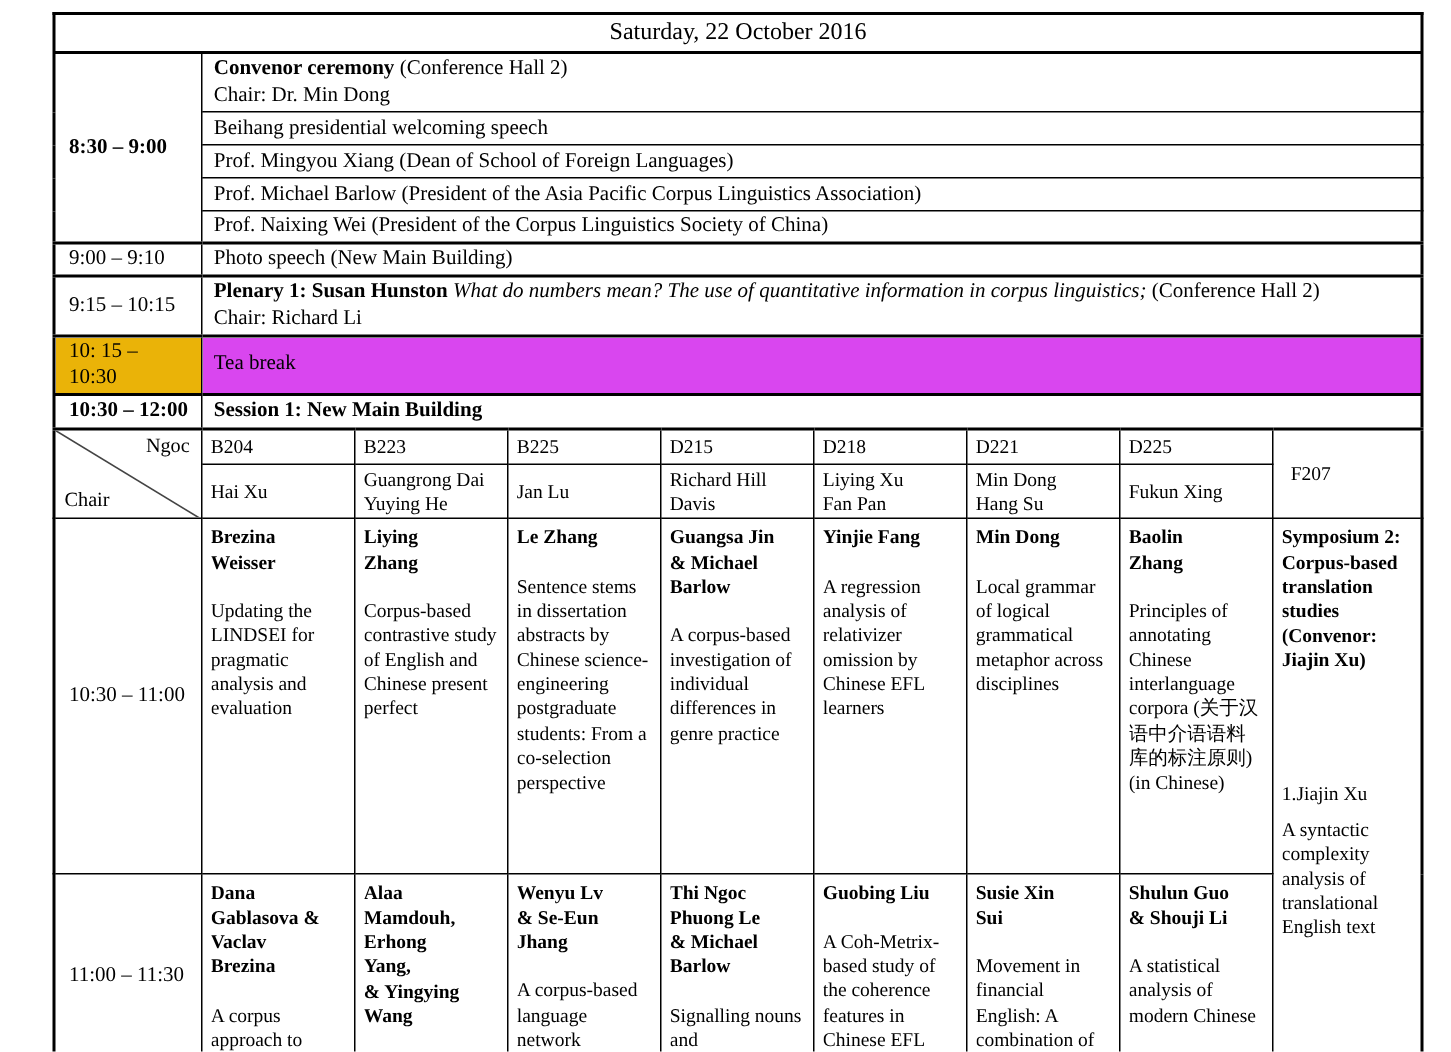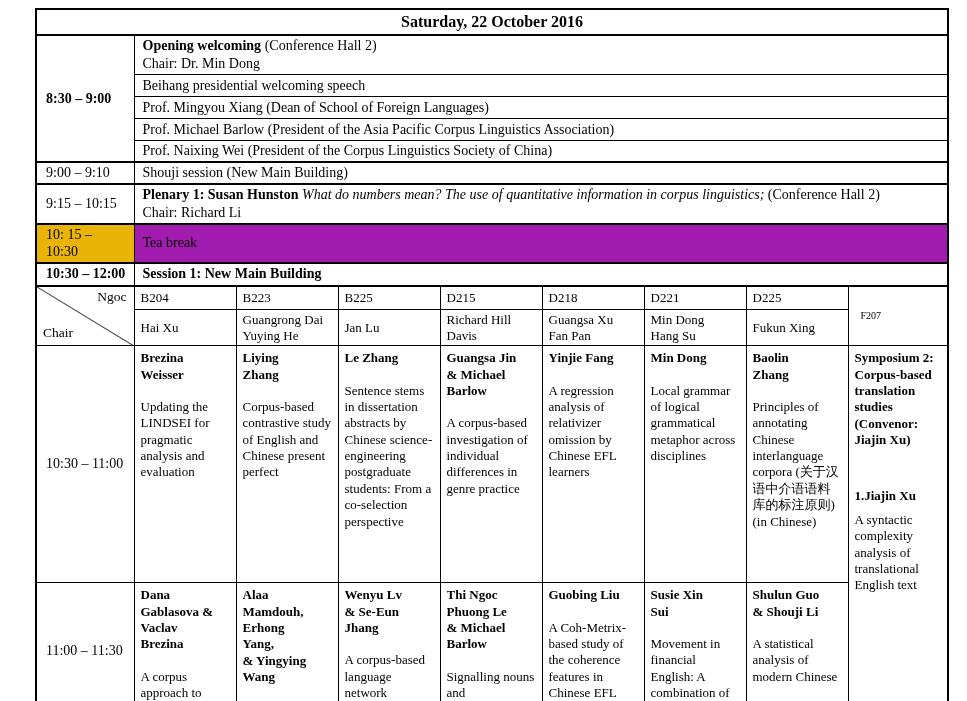--- a/index.html
+++ b/index.html
@@ -11,43 +11,43 @@
   .sheet{position:absolute;left:35px;top:8px;}
   table.schedule{
     border-collapse:collapse;table-layout:fixed;width:912px;
     border:2px solid #000;
   }
   td{
     border:1px solid #000;padding:1px 8px;font-size:14px;
     vertical-align:middle;overflow:hidden;line-height:1.25;
   }
   .title-cell{
-    text-align:center;font-weight:bold;font-size:16px;
+    text-align:center;font-weight:normal;font-size:16px;
     border-bottom-width:2px;padding:2px 0;
   }
   tr.major > td{border-top-width:2px;}
   .bold{font-weight:bold;}
   .it{font-style:italic;}
   .time{padding-left:9px;}
   .two-line div{line-height:18px;}
   tr.tea-row > td{background:#fbe4d5;}
   .roomhdr{font-size:13px;padding:2px 6px;}
   .chaircell{font-size:13px;padding:2px 6px;white-space:pre-line;line-height:1.2;}
-  .f207{padding-left:12px;font-size:10px;margin-left:36px;}
+  .f207{padding-left:12px;font-size:13px;margin-left:36px;}
   .corner{position:relative;padding:0;}
   .corner svg{position:absolute;left:0;top:0;width:100%;height:100%;}
   .corner .room-lbl{position:absolute;top:2px;right:7px;font-size:13.5px;}
   .corner .chair-lbl{position:absolute;bottom:3px;left:6px;font-size:13.5px;text-align:center;}
   .talk{vertical-align:top;padding:4px 6px;font-size:13px;line-height:1.26;}
   .spk{font-weight:bold;display:block;white-space:pre-line;margin-bottom:16px;}
   .ttl{display:block;}
   .clip1{height:226px;overflow:hidden;}
   .clip2{height:126px;overflow:hidden;}
   .clip3{height:362px;overflow:hidden;}
-  .sym-item{font-weight:bold;display:block;margin-top:40px;}
+  .sym-item{font-weight:normal;display:block;margin-top:73px;}
   .sym-ttl{display:block;margin-top:7px;}
 </style>
 </head>
 <body>
 
 <div class="sheet">
 <table class="schedule">
   <colgroup>
     <col style="width:98px">
         <col style="width:102px">
@@ -62,56 +62,56 @@
 
   <tbody>
         <tr style="height:23px">
     <td class="title-cell" colspan="9">Saturday, 22 October 2016</td>
   </tr>
 
   <tr style="height:37px">
     <td class="time bold" rowspan="5">8:30 – 9:00</td>
     <td colspan="8" class="two-line">
       <div>
-        <span class="bold">Opening welcoming</span><span> (Conference Hall 2)</span>
+        <span class="bold">Convenor ceremony</span><span> (Conference Hall 2)</span>
       </div>
       <div>Chair: Dr. Min Dong</div>
     </td>
   </tr>
   <tr style="height:22px">
     <td colspan="8">Beihang presidential welcoming speech</td>
   </tr>
   <tr style="height:22px">
     <td colspan="8">Prof. Mingyou Xiang (Dean of School of Foreign Languages)</td>
   </tr>
   <tr style="height:22px">
     <td colspan="8">Prof. Michael Barlow (President of the Asia Pacific Corpus Linguistics Association)</td>
   </tr>
   <tr style="height:14px">
     <td colspan="8">Prof. Naixing Wei (President of the Corpus Linguistics Society of China)</td>
   </tr>
 
   <tr class="major" style="height:22px">
     <td class="time">9:00 – 9:10</td>
-    <td colspan="8">Shouji session (New Main Building)</td>
+    <td colspan="8">Photo speech (New Main Building)</td>
   </tr>
 
   <tr class="major" style="height:37px">
     <td class="time">9:15 – 10:15</td>
     <td colspan="8" class="two-line">
       <div>
         <span class="bold">Plenary 1: Susan Hunston </span><span class="it">What do numbers mean? The use of quantitative information in corpus linguistics;</span><span> (Conference Hall 2)</span>
       </div>
       <div>Chair: Richard Li</div>
     </td>
   </tr>
 
   <tr class="major tea-row" style="height:23px">
     <td class="time" style="background: #eab308;">10: 15 – 10:30</td>
-    <td colspan="8" style="background: #a21caf;">Tea break</td>
+    <td colspan="8" style="background: #d946ef;">Tea break</td>
   </tr>
 
   <tr class="major" style="height:23px">
     <td class="time bold">10:30 – 12:00</td>
     <td colspan="8" class="bold">Session 1: New Main Building</td>
   </tr>
 
   <tr class="major" style="height:24px">
     <td class="corner" rowspan="2">
       <svg viewBox="0 0 96 54" preserveAspectRatio="none">
@@ -130,21 +130,21 @@
     <td class="f207" rowspan="2">F207</td>
   </tr>
 
   <tr style="height:32px">
     <td class="chaircell">Hai Xu</td>
     <td class="chaircell">Guangrong Dai
 Yuying He</td>
     <td class="chaircell">Jan Lu</td>
     <td class="chaircell">Richard Hill
 Davis</td>
-    <td class="chaircell">Guangsa Xu
+    <td class="chaircell">Liying Xu
 Fan Pan</td>
     <td class="chaircell">Min Dong
 Hang Su</td>
     <td class="chaircell">Fukun Xing</td>
   </tr>
 
   <tr style="height:237px">
     <td class="time">10:30 – 11:00</td>
     <td class="talk">
             <div class="clip1">

